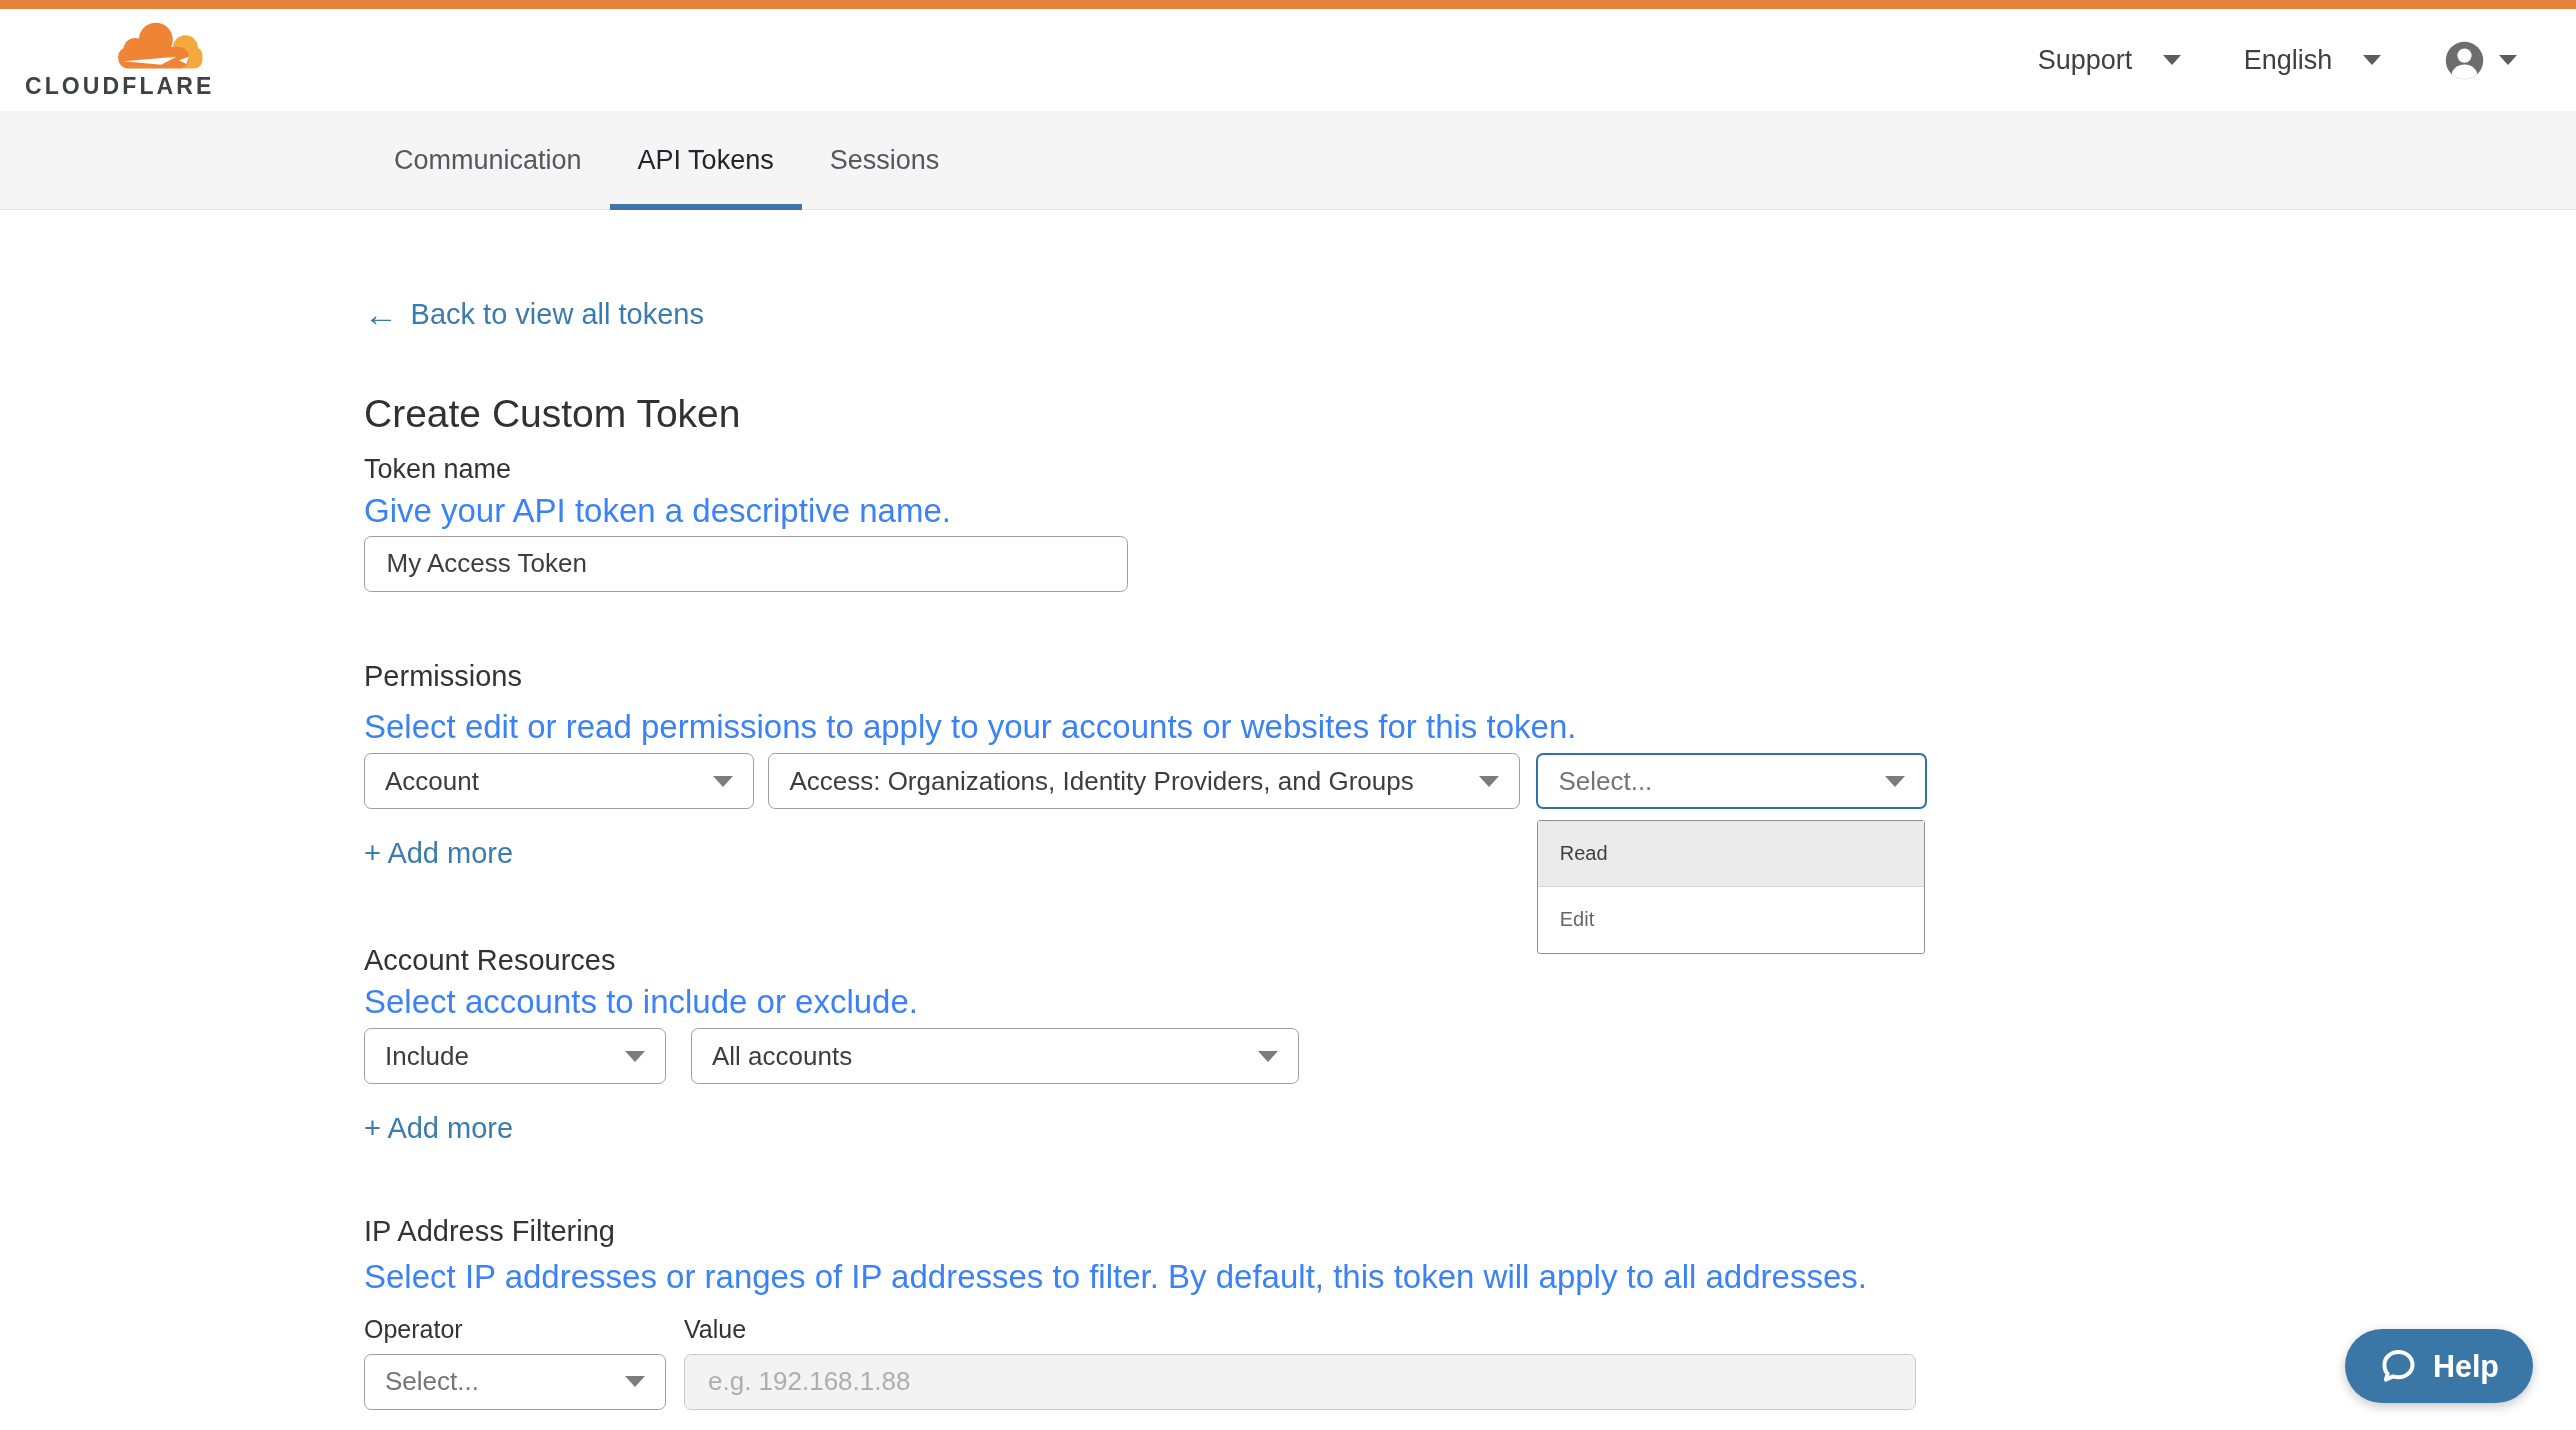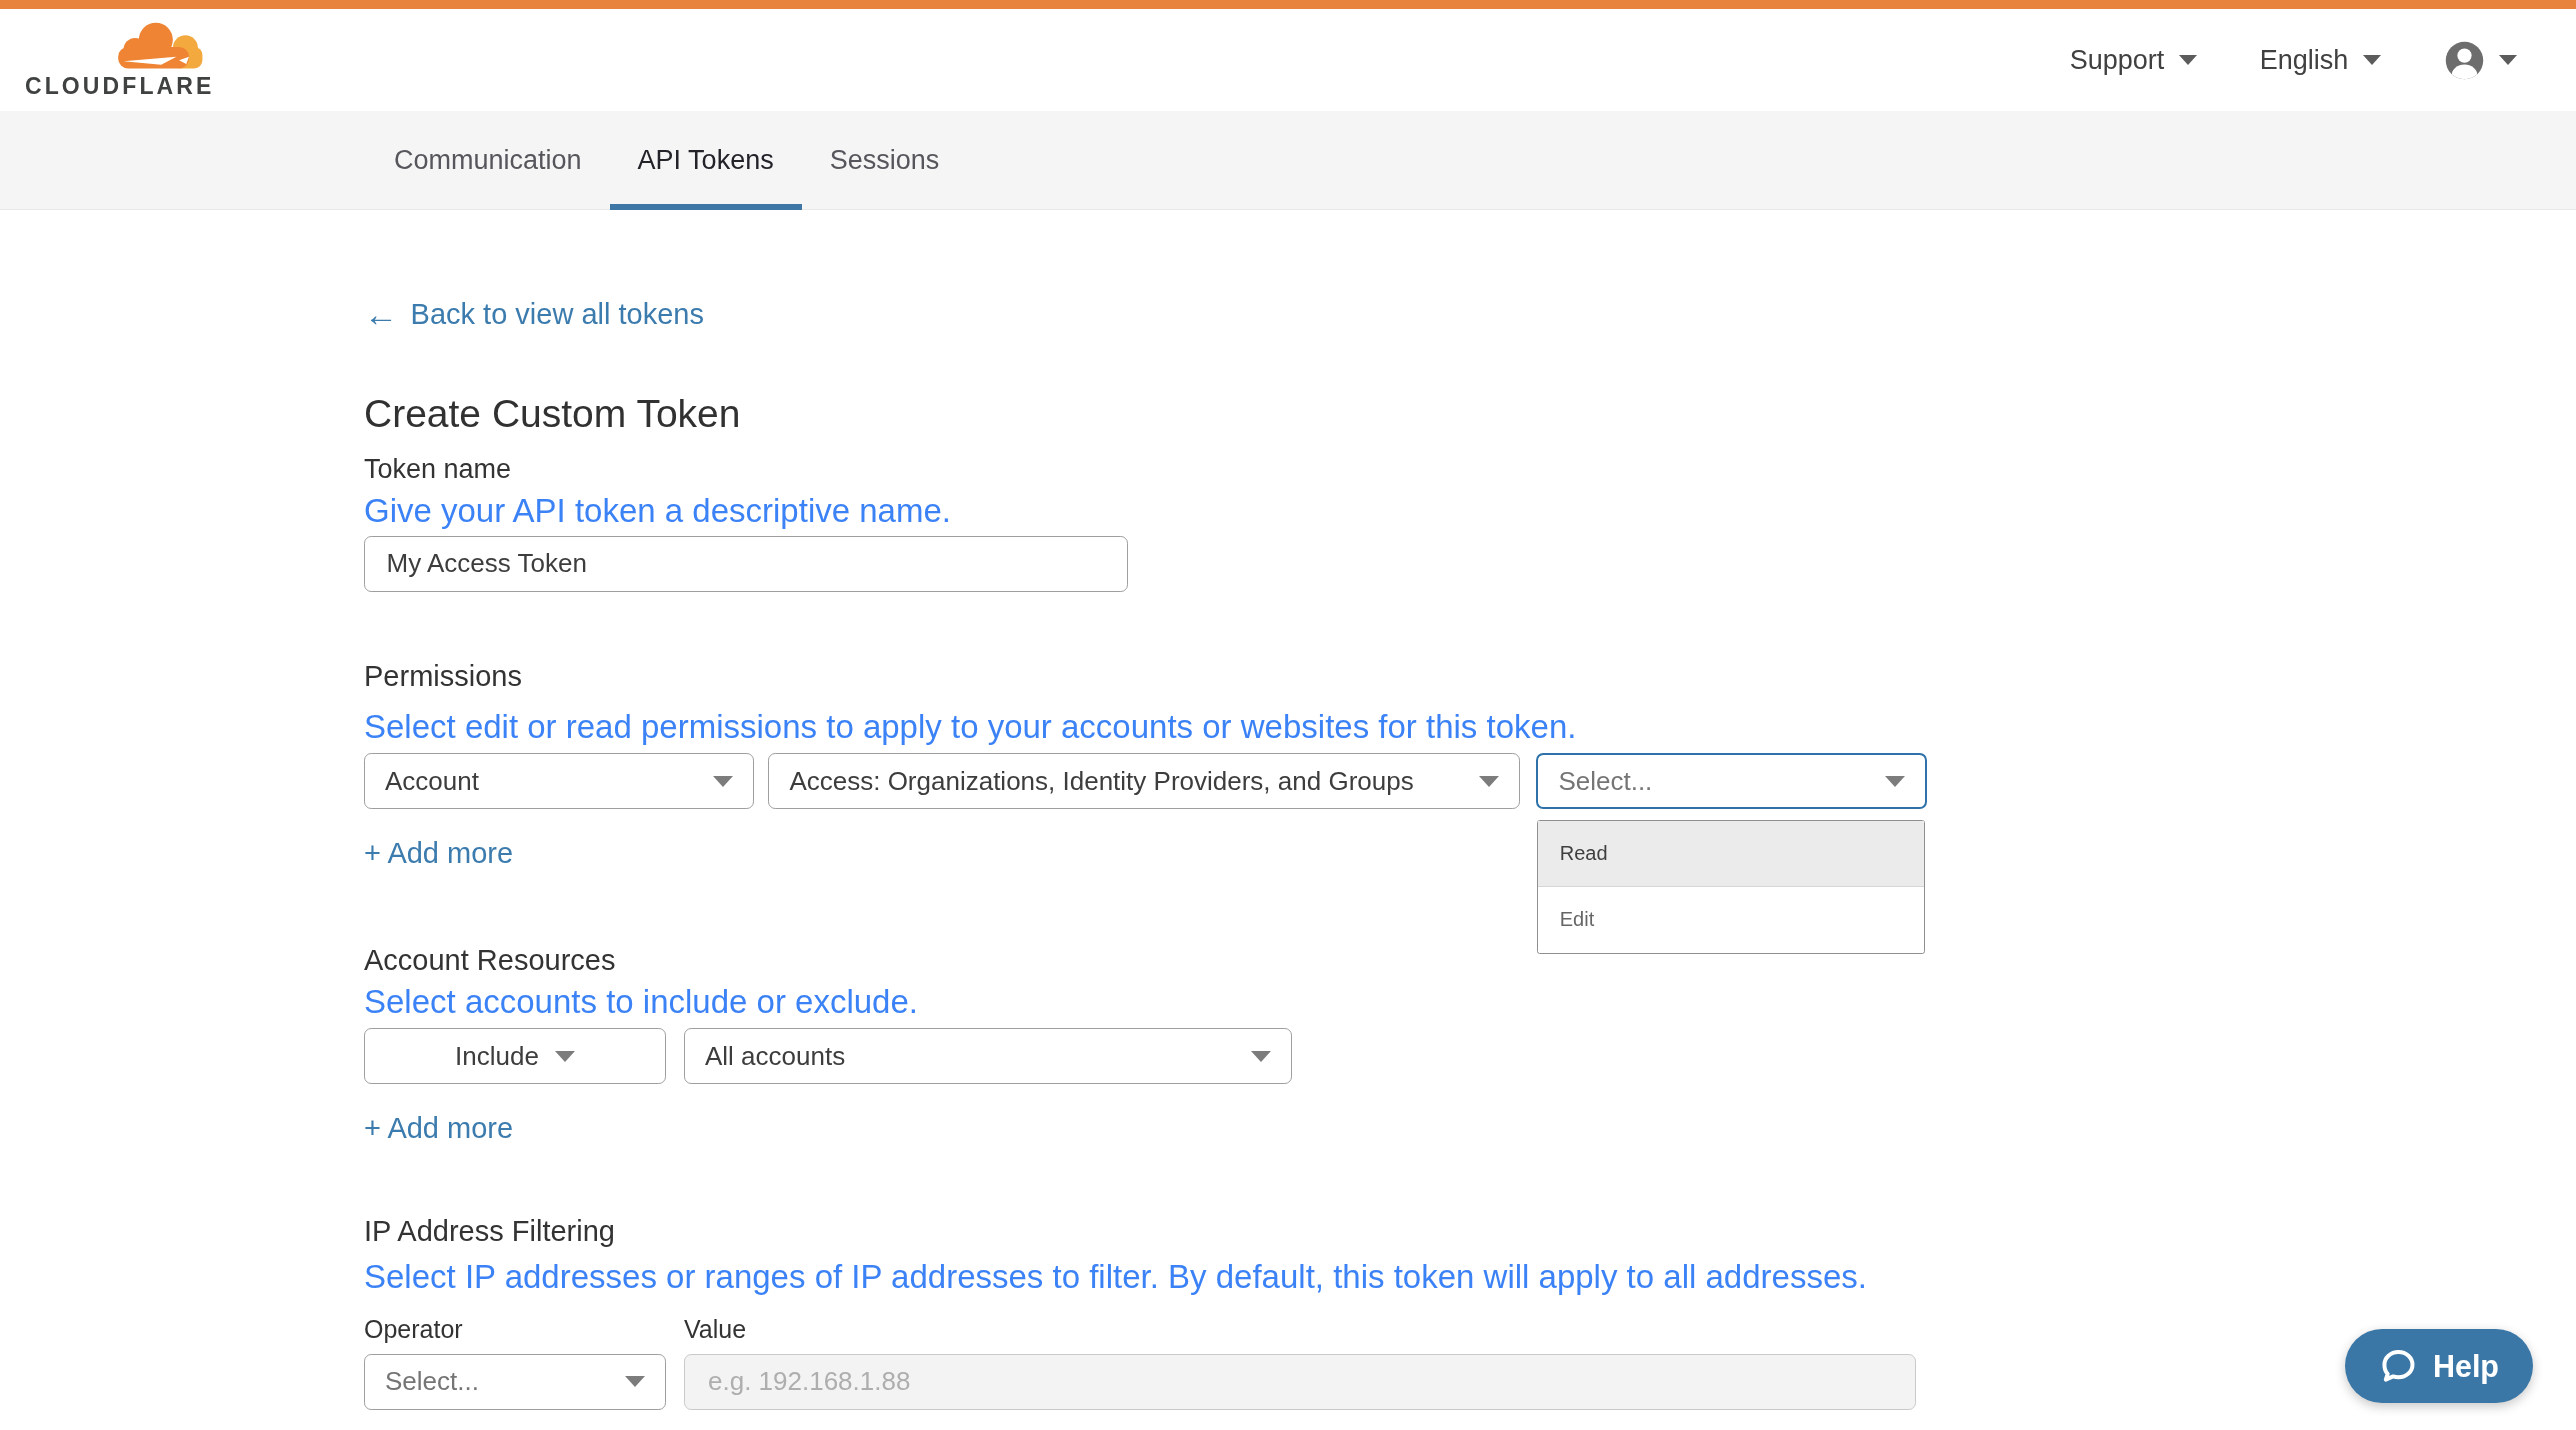--- a/index.html
+++ b/index.html
@@ -9,21 +9,21 @@
   
   .topbar { height:9px; background:#e8833d; }
 
   
   .header { height:102px; background:#fff; display:flex; align-items:center;
     justify-content:space-between; padding:0 59px 0 25px; }
   .logo { display:flex; flex-direction:column; align-items:flex-start; cursor:pointer; }
   .logo-cloud { margin-left:86px; display:block; }
   .logo-text { font-size:23px; font-weight:bold; letter-spacing:3.1px; color:#404242; margin-top:1.8px; }
   .header-right { display:flex; align-items:center; gap:63px; }
-  .header-item { display:flex; align-items:center; font-size:27px; color:#404040; cursor:pointer; }
+  .header-item { display:flex; align-items:center; font-size:27px; color:#404040; cursor:pointer;gap:16px; }
   .caret { width:0; height:0; border-left:9px solid transparent; border-right:9px solid transparent;
     border-top:10.8px solid #5c5c5c; display:inline-block; margin-left:14.4px; }
   .avatar-wrap { display:flex; align-items:center; cursor:pointer; }
 
   
   .tabbar { height:99px; background:#f5f5f5; border-bottom:0.9px solid #e7e7e7;
     display:flex; align-items:stretch; padding-left:366px; }
   .tab { display:flex; align-items:center; padding:0 28px; font-size:27px; color:#56565c;
     cursor:pointer; position:relative; }
   .tab.active { color:#232329; }
@@ -70,21 +70,21 @@
   .dropdown-option { height:66px; display:flex; align-items:center; padding:0 21.5px;
     font-size:20px; color:#666; cursor:pointer; }
   .dropdown-option.highlighted { background:#ebebeb; color:#3f3f3f;
     border-bottom:1.8px solid #d6d6d6; }
 
   .add-more { margin-top:27px; display:inline-block; color:#3b7bad; font-size:29px;
     line-height:34px; cursor:pointer; }
 
   .account-heading { margin-top:72px; }
   .account-desc { margin-top:9px; }
-  .sel-include { width:302px; margin-right:18px;justify-content:center; }
+  .sel-include { width:302px; margin-right:25px; }
   .sel-accounts { width:608px;gap:23px; }
 
   .ip-heading { margin-top:68px; }
   .ip-desc { margin-top:12.6px; }
   .ip-labels { margin-top:21.5px; display:flex; }
   .ip-label { font-size:25px; line-height:30.5px; color:#333; }
   .ip-label-operator { width:320px; }
   .ip-row { margin-top:9px; display:flex; }
   .sel-operator { width:302px; margin-right:18px; }
   .ip-value-input { width:1232px; height:56px; border:1.8px solid #c9c9c9; border-radius:7.2px;

